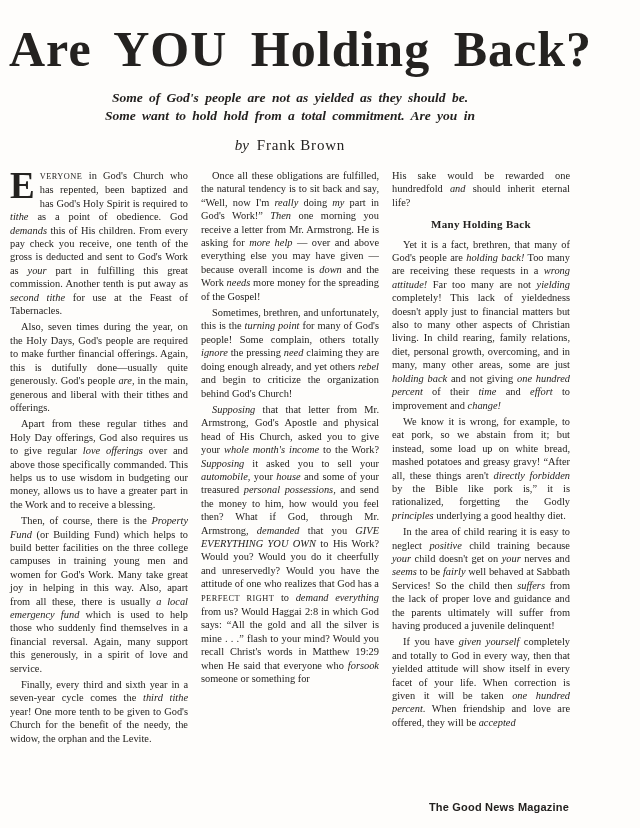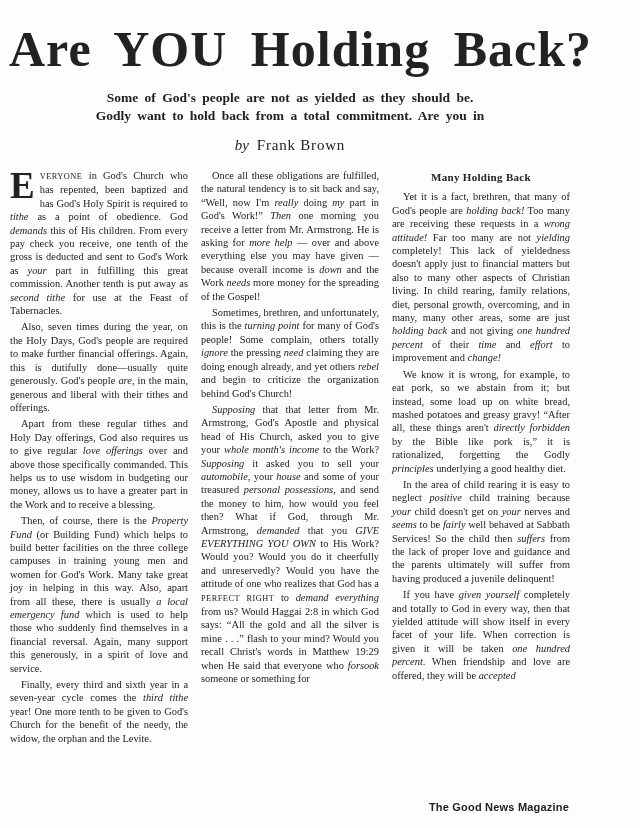--- a/index.html
+++ b/index.html
@@ -12,21 +12,21 @@
   .page {
     width: 580px; height: 828px; position: relative;
     box-sizing: border-box; padding: 14px 9px 0 9px;
   }
   .title {
     text-align: center; font-size: 50px; font-weight: bold;
     letter-spacing: 1px; word-spacing: 10px;
     margin: 8px 0 0 0; line-height: 54px; white-space: nowrap;
   }
   .subtitle {
-    text-align: center; font-weight: bold;
+    text-align: center; font-style: italic; font-weight: bold;
     font-size: 13.5px; line-height: 17.5px; word-spacing: 3px;
     margin-top: 13px;
   }
   .byline { text-align: center; font-size: 15px; margin-top: 13px; }
   .byline .by { font-style: italic; margin-right: 4px; }
   .byline .author { letter-spacing: 0.8px; }
   .columns {
     display: flex; gap: 13px; margin-top: 15px; padding: 0 1px;
   }
   .column {
@@ -54,21 +54,21 @@
   }
 </style>
 </head>
 <body>
 
 <div class="page">
   <h1 class="title">Are YOU Holding Back?</h1>
 
   <div class="subtitle">
     <div>Some of God's people are not as yielded as they should be.</div>
-    <div>Godly want to hold back from a total commitment. Are you in</div>
+    <div>Some want to hold hold from a total commitment. Are you in</div>
   </div>
 
   <div class="byline">
     <span class="by">by</span>
     <span class="author">Frank Brown</span>
   </div>
 
   <div class="columns">
     <div class="column">
         <p class="para no-indent"><span class="dropcap">E</span><span class="st-sc">VERYONE</span><span> in God's Church who has repented, been baptized and has God's Holy Spirit is required to </span><span class="st-i">tithe</span><span> as a point of obedience. God </span><span class="st-i">demands</span><span> this of His children. From every pay check you receive, one tenth of the gross is deducted and sent to God's Work as </span><span class="st-i">your</span><span> part in fulfilling this great commission. Another tenth is put away as </span><span class="st-i">second tithe</span><span> for use at the Feast of Tabernacles.</span></p>
@@ -76,20 +76,21 @@
         <p class="para"><span>Apart from these regular tithes and Holy Day offerings, God also requires us to give regular </span><span class="st-i">love offerings</span><span> over and above those specifically commanded. This helps us to use wisdom in budgeting our money, allows us to have a greater part in the Work and to receive a blessing.</span></p>
         <p class="para"><span>Then, of course, there is the </span><span class="st-i">Property Fund</span><span> (or Building Fund) which helps to build better facilities on the three college campuses in training young men and women for God's Work. Many take great joy in helping in this way. Also, apart from all these, there is usually </span><span class="st-i">a local emergency fund</span><span> which is used to help those who suddenly find themselves in a financial reversal. Again, many support this generously, in a spirit of love and service.</span></p>
         <p class="para"><span>Finally, every third and sixth year in a seven-year cycle comes the </span><span class="st-i">third tithe</span><span> year! One more tenth to be given to God's Church for the benefit of the needy, the widow, the orphan and the Levite.</span></p>
       </div>
     <div class="column">
         <p class="para"><span>Once all these obligations are fulfilled, the natural tendency is to sit back and say, “Well, now I'm </span><span class="st-i">really</span><span> doing </span><span class="st-i">my</span><span> part in God's Work!” </span><span class="st-i">Then</span><span> one morning you receive a letter from Mr. Armstrong. He is asking for </span><span class="st-i">more help</span><span> — over and above everything else you may have given — because overall income is </span><span class="st-i">down</span><span> and the Work </span><span class="st-i">needs</span><span> more money for the spreading of the Gospel!</span></p>
         <p class="para"><span>Sometimes, brethren, and unfortunately, this is the </span><span class="st-i">turning point</span><span> for many of God's people! Some complain, others totally </span><span class="st-i">ignore</span><span> the pressing </span><span class="st-i">need</span><span> claiming they are doing enough already, and yet others </span><span class="st-i">rebel</span><span> and begin to criticize the organization behind God's Church!</span></p>
         <p class="para"><span class="st-i">Supposing</span><span> that that letter from Mr. Armstrong, God's Apostle and physical head of His Church, asked you to give your </span><span class="st-i">whole month's income</span><span> to the Work? </span><span class="st-i">Supposing</span><span> it asked you to sell your </span><span class="st-i">automobile</span><span>, your </span><span class="st-i">house</span><span> and some of your treasured </span><span class="st-i">personal possessions</span><span>, and send the money to him, how would you feel then? What if God, through Mr. Armstrong, </span><span class="st-i">demanded</span><span> that you </span><span class="st-i">GIVE EVERYTHING YOU OWN</span><span> to His Work? Would you? Would you do it cheerfully and unreservedly? Would you have the attitude of one who realizes that God has a </span><span class="st-sc">PERFECT RIGHT</span><span> to </span><span class="st-i">demand everything</span><span> from us? Would Haggai 2:8 in which God says: “All the gold and all the silver is mine . . .” flash to your mind? Would you recall Christ's words in Matthew 19:29 when He said that everyone who </span><span class="st-i">forsook</span><span> someone or something for</span></p>
       </div>
     <div class="column">
+        <p class="para no-indent"><span>His sake would be rewarded one hundredfold </span><span class="st-i">and</span><span> should inherit eternal life?</span></p>
         <h3 class="col-heading">Many Holding Back</h3>
         <p class="para"><span>Yet it is a fact, brethren, that many of God's people are </span><span class="st-i">holding back!</span><span> Too many are receiving these requests in a </span><span class="st-i">wrong attitude!</span><span> Far too many are not </span><span class="st-i">yielding</span><span> completely! This lack of yieldedness doesn't apply just to financial matters but also to many other aspects of Christian living. In child rearing, family relations, diet, personal growth, overcoming, and in many, many other areas, some are just </span><span class="st-i">holding back</span><span> and not giving </span><span class="st-i">one hundred percent</span><span> of their </span><span class="st-i">time</span><span> and </span><span class="st-i">effort</span><span> to improvement and </span><span class="st-i">change!</span></p>
         <p class="para"><span>We know it is wrong, for example, to eat pork, so we abstain from it; but instead, some load up on white bread, mashed potatoes and greasy gravy! “After all, these things aren't </span><span class="st-i">directly forbidden</span><span> by the Bible like pork is,” it is rationalized, forgetting the Godly </span><span class="st-i">principles</span><span> underlying a good healthy diet.</span></p>
         <p class="para"><span>In the area of child rearing it is easy to neglect </span><span class="st-i">positive</span><span> child training because </span><span class="st-i">your</span><span> child doesn't get on </span><span class="st-i">your</span><span> nerves and </span><span class="st-i">seems</span><span> to be </span><span class="st-i">fairly</span><span> well behaved at Sabbath Services! So the child then </span><span class="st-i">suffers</span><span> from the lack of proper love and guidance and the parents ultimately will suffer from having produced a juvenile delinquent!</span></p>
         <p class="para"><span>If you have </span><span class="st-i">given yourself</span><span> completely and totally to God in every way, then that yielded attitude will show itself in every facet of your life. When correction is given it will be taken </span><span class="st-i">one hundred percent</span><span>. When friendship and love are offered, they will be </span><span class="st-i">accepted</span></p>
       </div>
   </div>
 
   <div class="footer">The Good News Magazine</div>
 </div>

